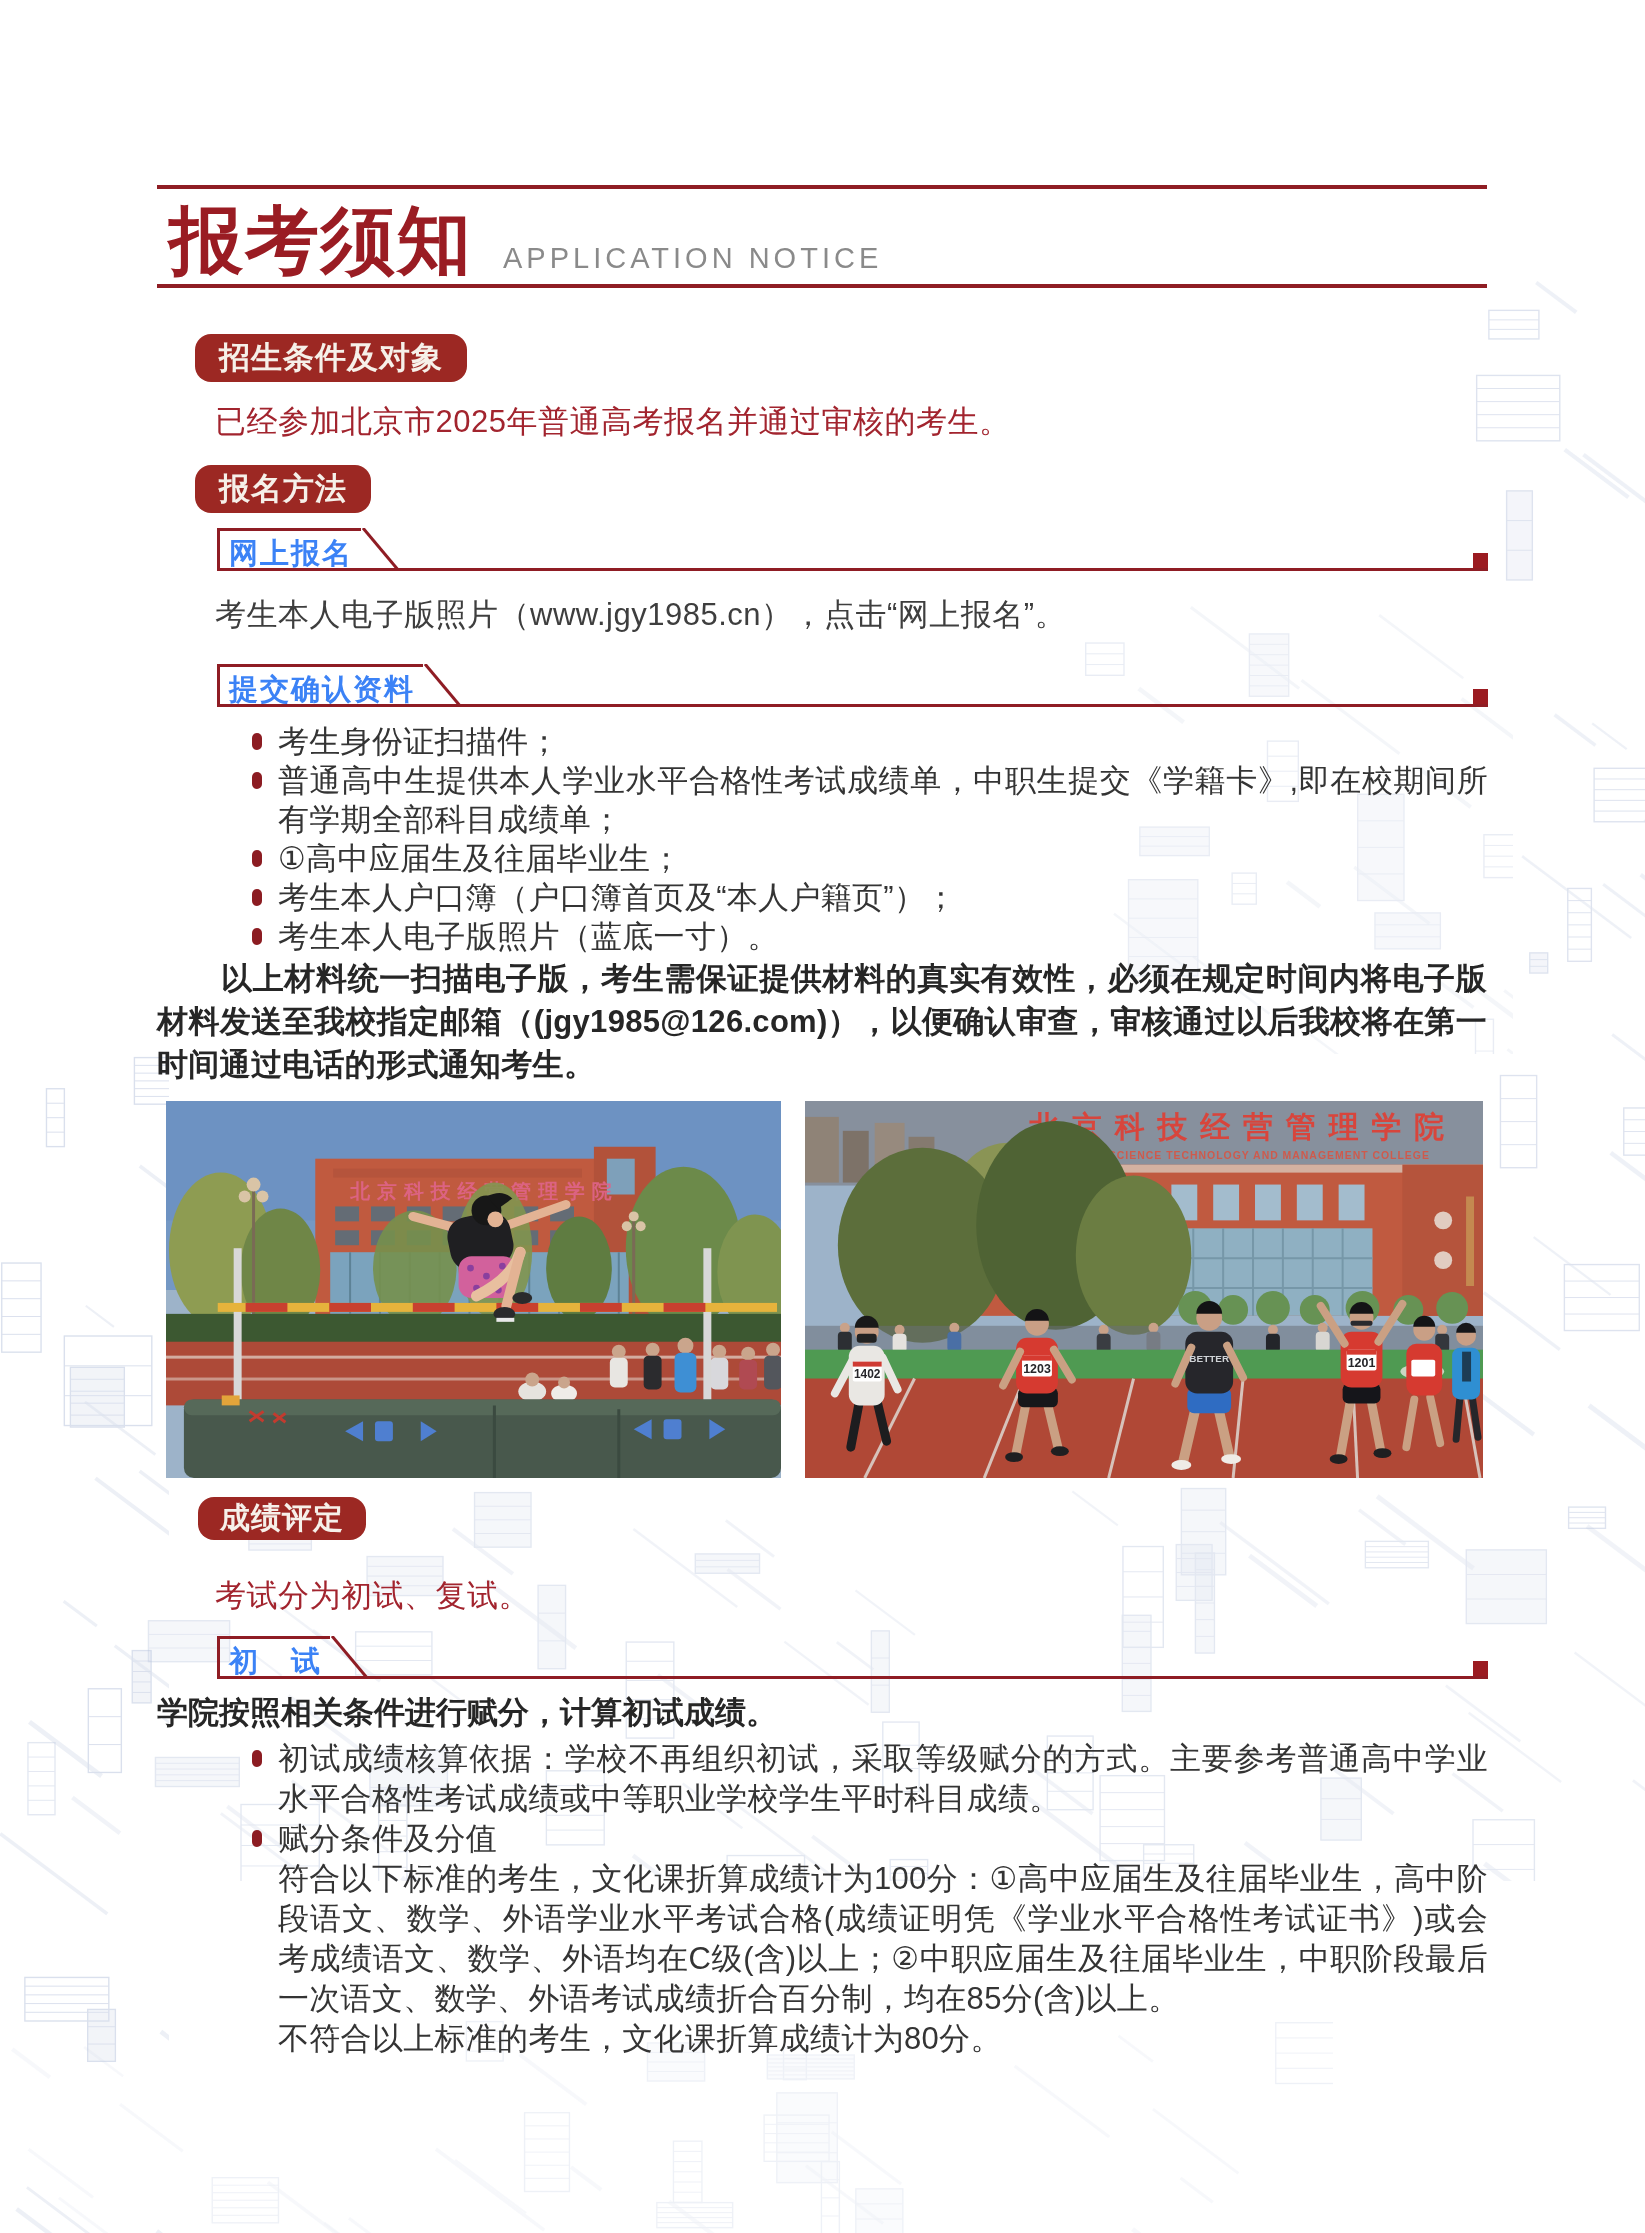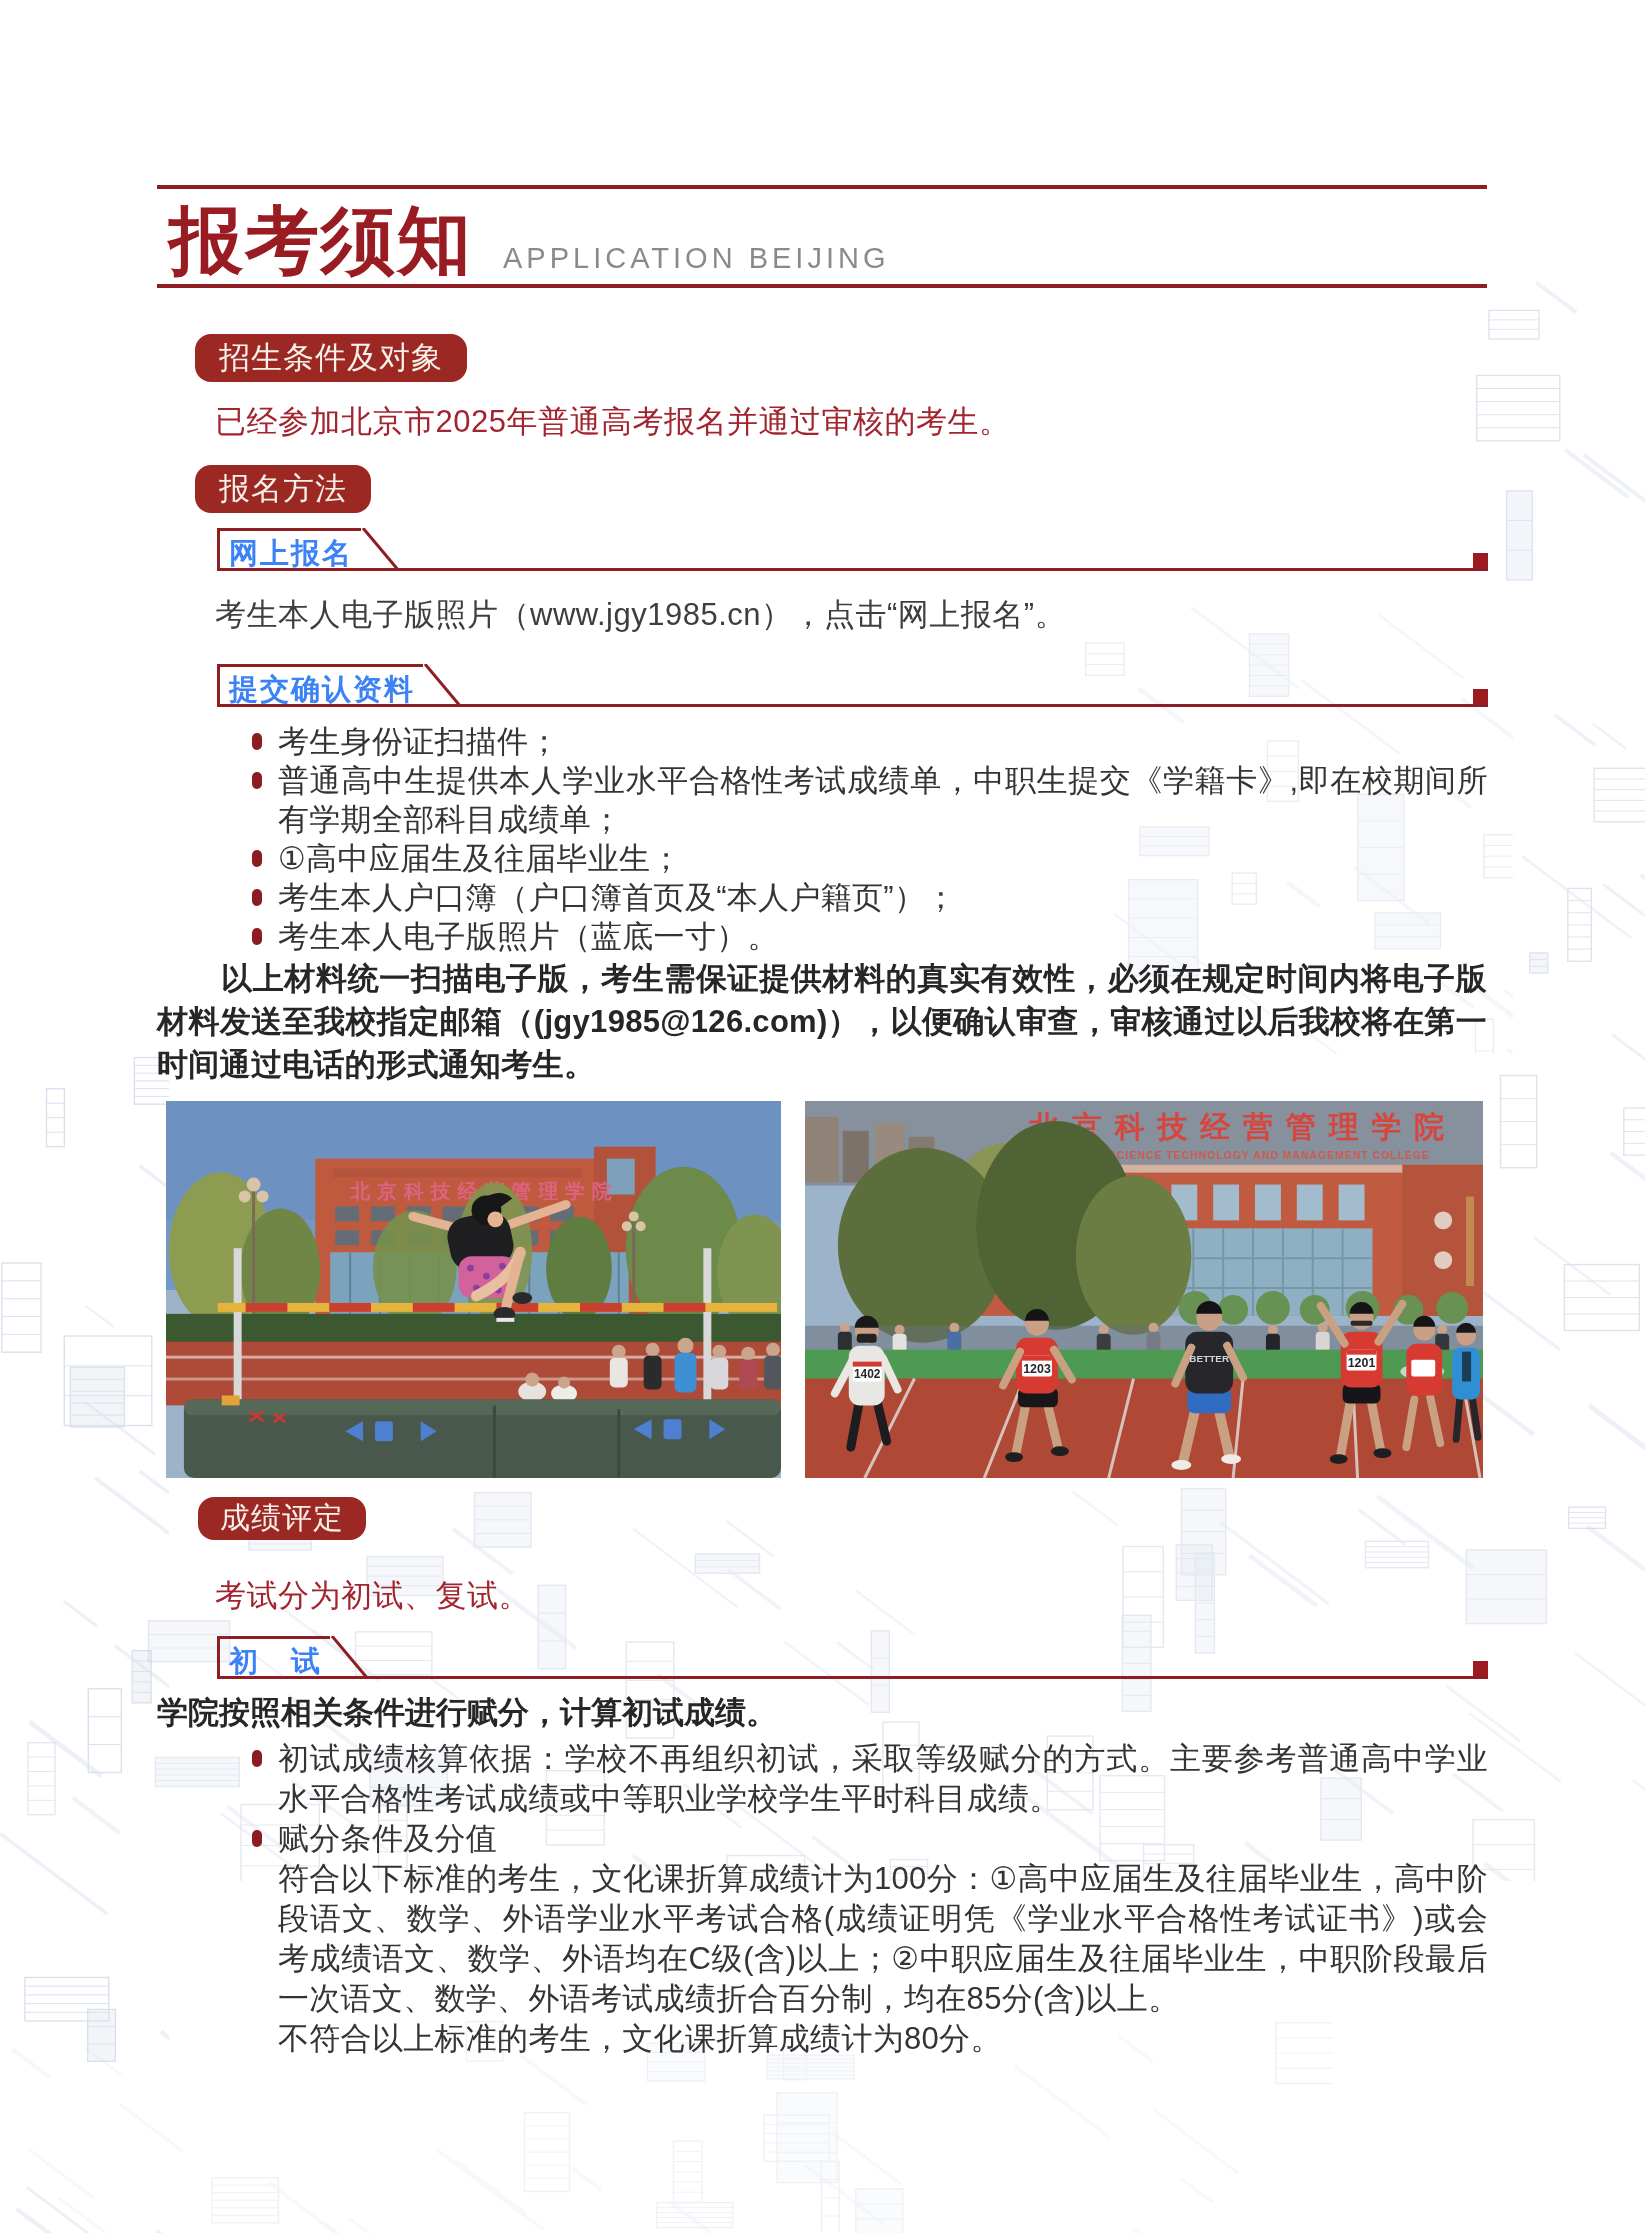--- a/index.html
+++ b/index.html
@@ -6,21 +6,21 @@
   .page{position:relative;width:1646px;height:2234px;background:#ffffff;overflow:hidden;
         font-family:"Liberation Sans","DejaVu Sans",sans-serif;}
   .wm{position:absolute;pointer-events:none;}
   .layer{position:absolute;inset:0;}
   
   .rule{position:absolute;background:#8f1d24;}
   .title-row{position:absolute;left:169px;top:193px;height:90px;display:flex;align-items:flex-end;}
   .title-zh{font-size:74px;line-height:84px;font-weight:900;color:#9a1c23;letter-spacing:2px;}
   .title-en{font-size:29px;color:#8a8a8a;letter-spacing:4px;margin:0 0 8px 30px;font-weight:500;}
   
-  .badge{position:absolute;background:#9c2823;color:#f6f0e9;font-weight:400;font-size:31px;
+  .badge{position:absolute;background:#9c2823;color:#f6f0e9;font-weight:700;font-size:31px;
          line-height:31px;padding:8px 24px 9px;border-radius:16px;letter-spacing:1px;}
   
   .para{position:absolute;font-size:31px;line-height:40px;color:#3e3e3e;letter-spacing:0.5px;}
   .red{color:#a2242e;}
   
   .tabrow{position:absolute;left:217px;width:1271px;height:43px;display:flex;align-items:stretch;}
   .tabrow .rulebar{position:absolute;left:0;right:0;bottom:0;height:3px;background:#8f1d24;}
   .tablabel{border-left:3px solid #8f1d24;border-top:3px solid #8f1d24;padding:3px 8px 0 9px;
             font-size:29px;font-weight:700;color:#3b82f6;line-height:38px;letter-spacing:2px;}
   .diag{width:42px;height:43px;flex:0 0 auto;}
@@ -465,21 +465,21 @@
         <line x1="672.5790803565546" y1="182.36549538204702" x2="775.1163732573001" y2="259.2684650576061" stroke="rgba(183,195,220,.5)" stroke-width="4.191424414604635"></line>
         <line x1="120.66086283915716" y1="84.57550269298977" x2="183.7384952808444" y2="131.8837270242552" stroke="rgba(183,195,220,.5)" stroke-width="3.1511970717232662"></line>
         <line x1="522.2357223100196" y1="34.62219840829363" x2="589.3306108719347" y2="84.94336482972994" stroke="rgba(183,195,220,.5)" stroke-width="3.9020020490987237"></line>
       </svg></div>
 
   <div class="layer">
 
     <div class="rule" style="left:157px;top:185px;width:1330px;height:4px;"></div>
     <div class="title-row">
       <span class="title-zh">报考须知</span>
-      <span class="title-en">APPLICATION  BEIJING</span>
+      <span class="title-en">APPLICATION  NOTICE</span>
     </div>
     <div class="rule" style="left:157px;top:284px;width:1330px;height:4px;"></div>
 
     <div class="badge" style="left:195px;top:334px;">招生条件及对象</div>
     <div class="para red" style="left:215px;top:402px;">已经参加北京市2025年普通高考报名并通过审核的考生。</div>
 
     <div class="badge" style="left:195px;top:465px;">报名方法</div>
 
     <div class="tabrow" style="top:528px;">
       <span class="tablabel">网上报名</span>

